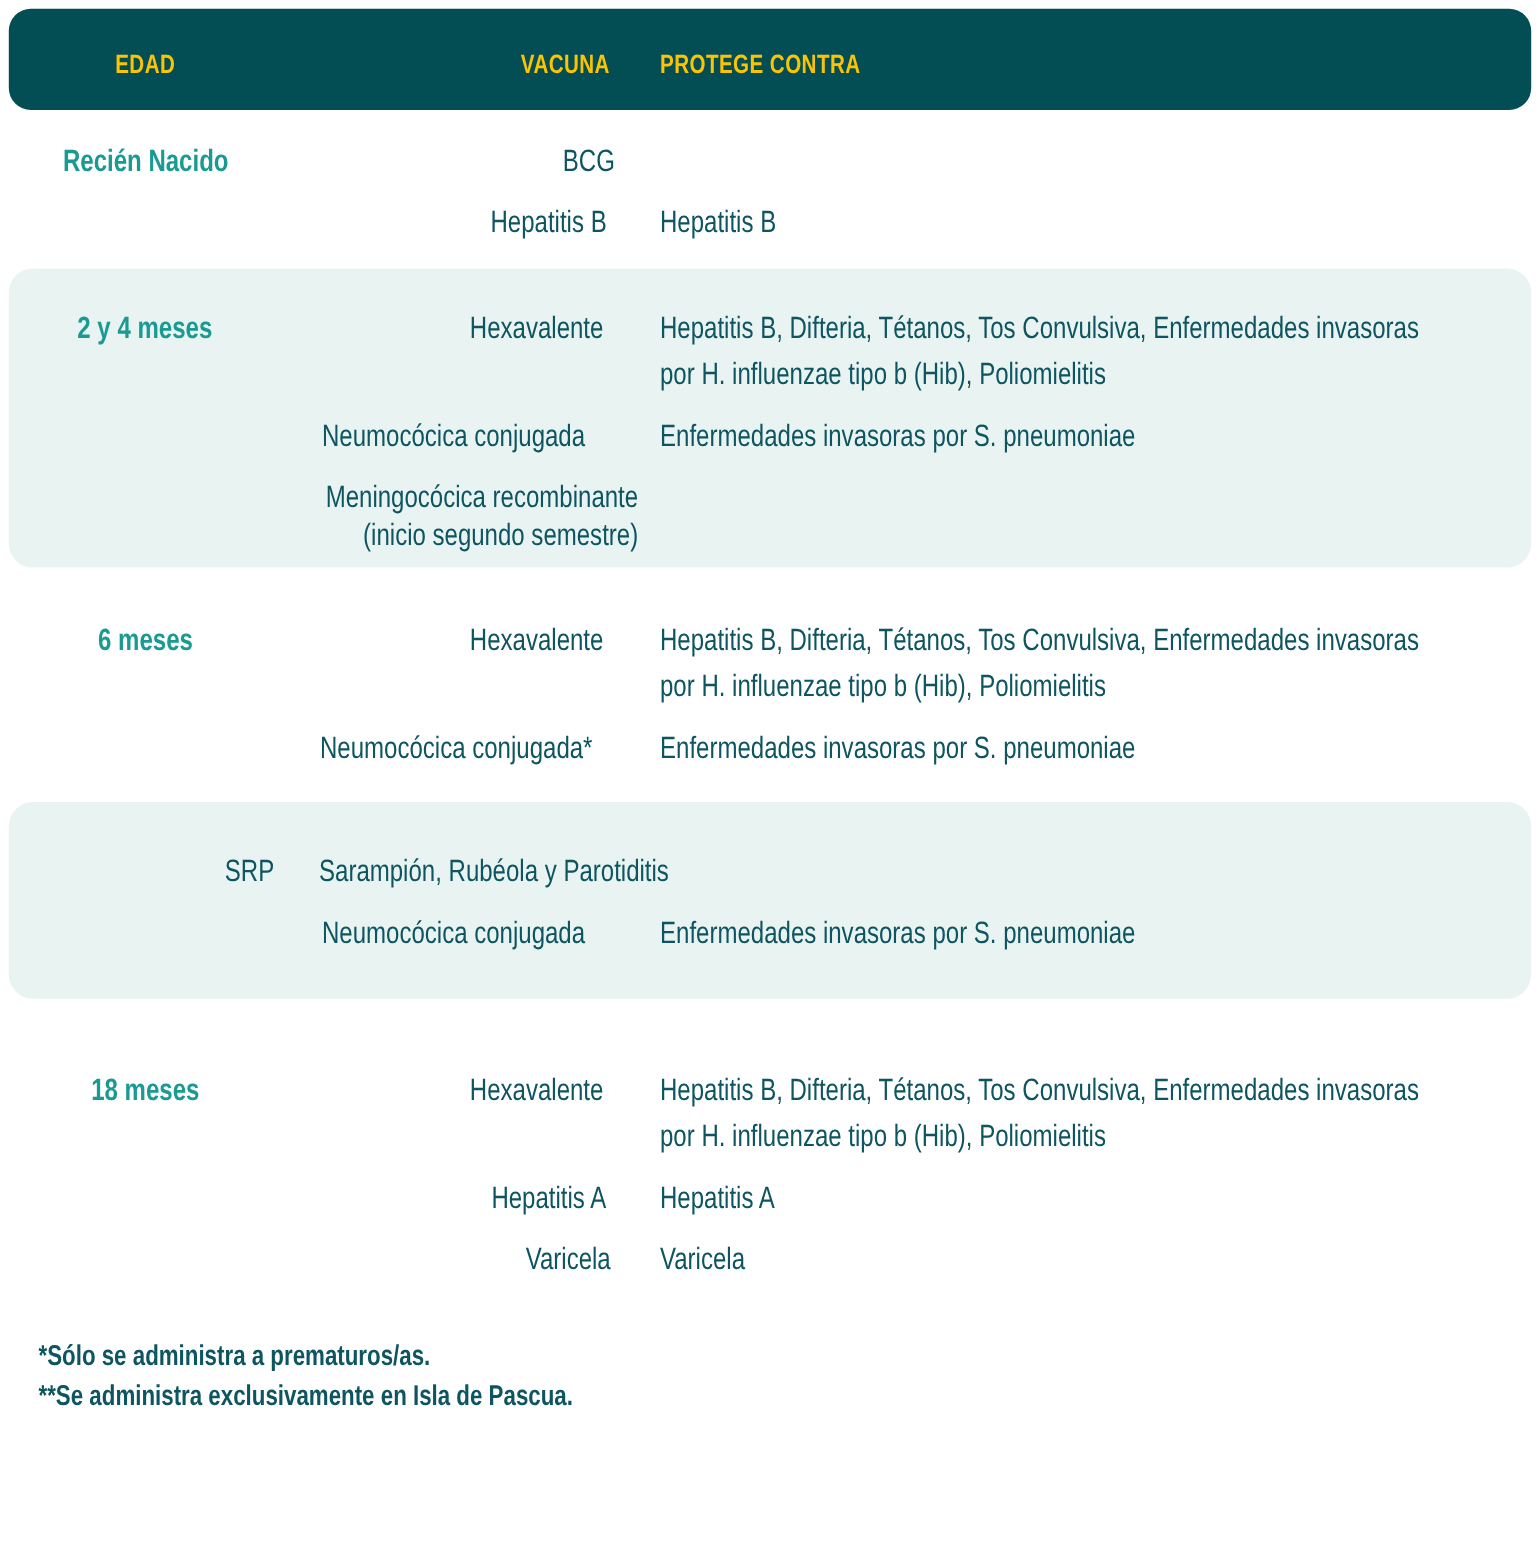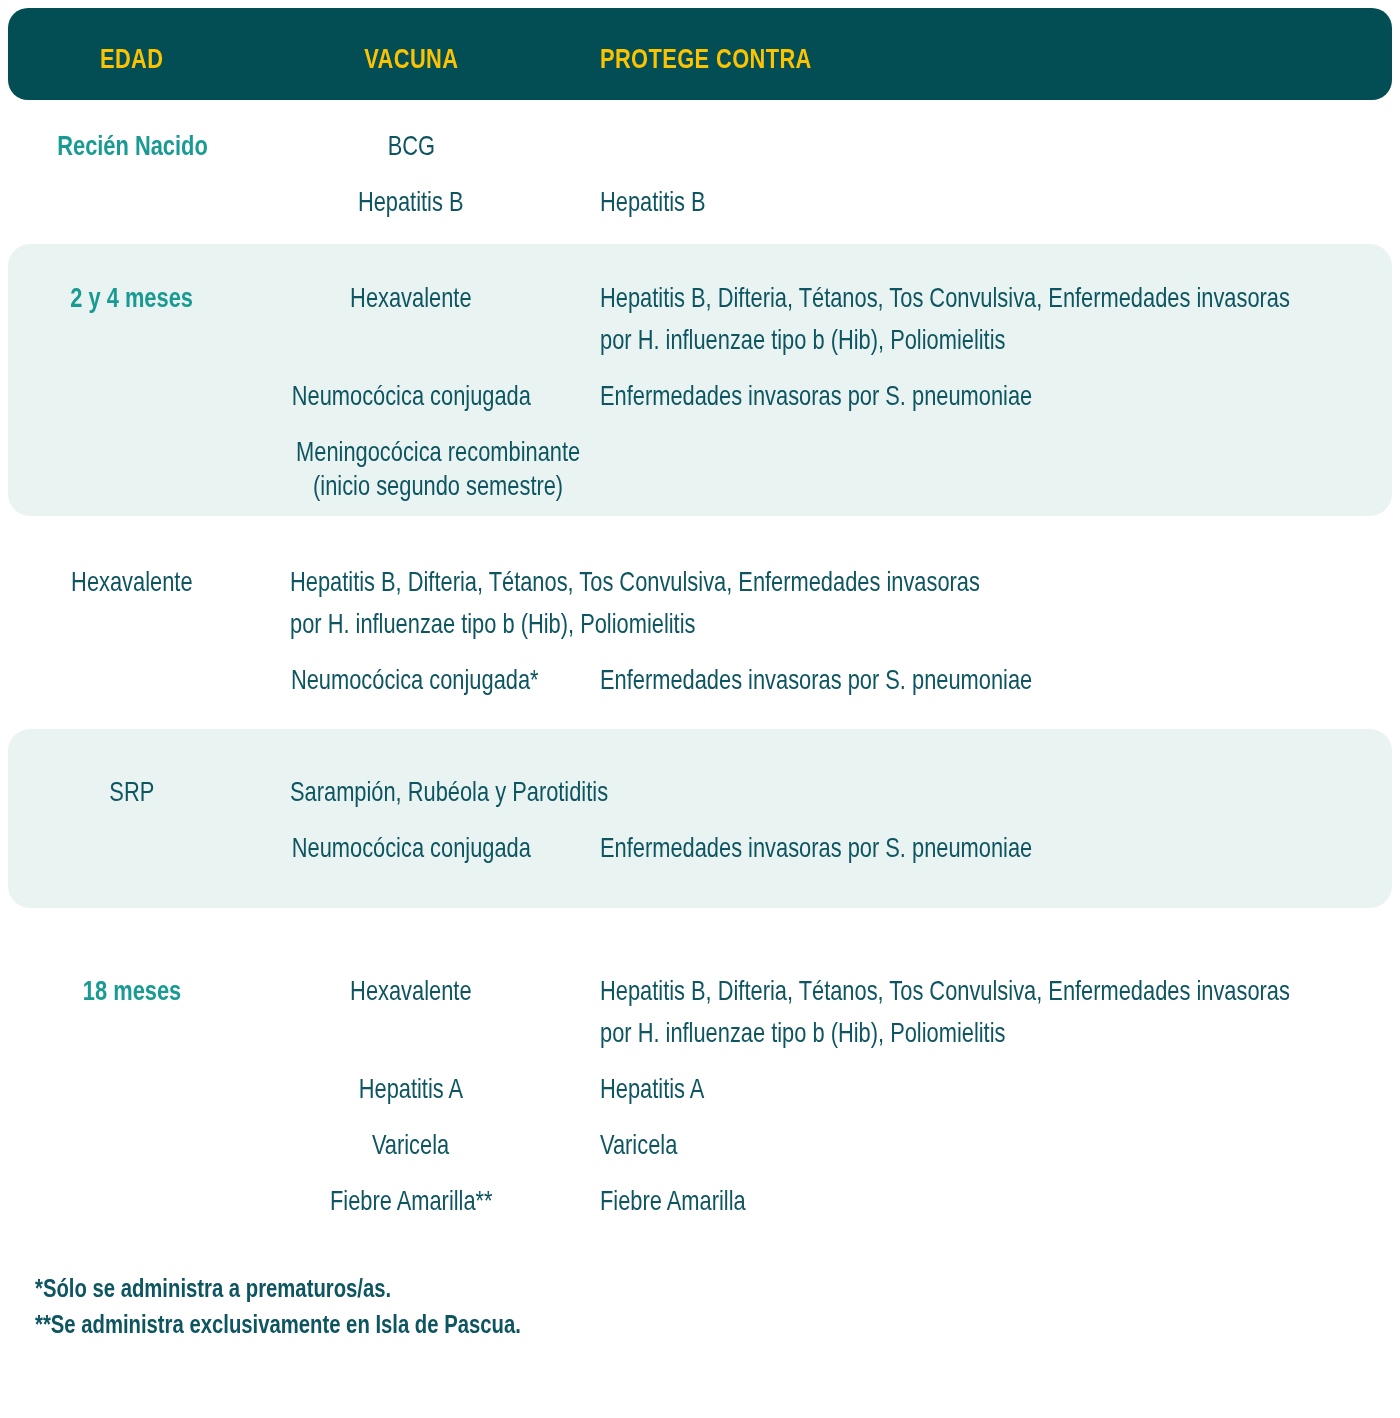--- a/index.html
+++ b/index.html
@@ -13,40 +13,40 @@
   *{box-sizing:border-box;}
   html,body{margin:0;padding:0;}
   body{
     width:1400px;height:1418px;overflow:hidden;
     background:var(--page-bg);
     color:var(--body-text);
     font-family:"Liberation Sans","DejaVu Sans",sans-serif;
   }
   .grid{display:grid;grid-template-columns:248px 310px 1fr;}
   .col-age{text-align:center;font-weight:bold;}
-  .col-vac{text-align:center;}
+  .col-vac{text-align:right;}
   .col-pro{text-align:left;padding-left:34px;}
   
   .cond{
     display:inline-block;
     transform:scaleX(0.78);
     transform-origin:50% 0;
     white-space:pre;
   }
   .col-pro .cond, .footnotes .cond{transform-origin:0 0;}
   
   .header-bar{
     margin:8px 8px 0;
     height:92px;
     background:var(--header-bg);
     border-radius:20px;
     align-items:center;
   }
   .header-bar .h{
-    font-size:28px;font-weight:bold;letter-spacing:.5px;
+    font-size:24px;font-weight:bold;letter-spacing:.5px;
     color:var(--header-text);
     padding-top:10px;
   }
   
   section{margin:0 8px;}
   section.card{background:var(--card-bg);border-radius:22px;}
   .sec-0{padding:18px 0 0;}
   .sec-1{margin-top:14px;padding:26px 0 2px;}
   .sec-2{padding:38px 0 0;}
   .sec-3{margin-top:21px;padding:35px 0 32px;}
@@ -101,20 +101,21 @@
     <div class="cell protects col-pro"><span class="cond">Enfermedades invasoras por S. pneumoniae</span></div>
   </div>
         <div class="row grid">
     <div class="cell age col-age"><span class="cond"></span></div>
     <div class="cell vaccine col-vac"><span class="cond">Meningocócica recombinante
 (inicio segundo semestre)</span></div>
   </div>
       </section>
       <section class="sec-2">
         <div class="row grid">
+    <div class="cell age col-age"><span class="cond">6 meses</span></div>
     <div class="cell vaccine col-vac"><span class="cond">Hexavalente</span></div>
     <div class="cell protects col-pro"><span class="cond">Hepatitis B, Difteria, Tétanos, Tos Convulsiva, Enfermedades invasoras
 por H. influenzae tipo b (Hib), Poliomielitis</span></div>
   </div>
         <div class="row grid">
     <div class="cell age col-age"><span class="cond"></span></div>
     <div class="cell vaccine col-vac"><span class="cond">Neumocócica conjugada*</span></div>
     <div class="cell protects col-pro"><span class="cond">Enfermedades invasoras por S. pneumoniae</span></div>
   </div>
       </section>
@@ -139,25 +140,20 @@
         <div class="row grid">
     <div class="cell age col-age"><span class="cond"></span></div>
     <div class="cell vaccine col-vac"><span class="cond">Hepatitis A</span></div>
     <div class="cell protects col-pro"><span class="cond">Hepatitis A</span></div>
   </div>
         <div class="row grid">
     <div class="cell age col-age"><span class="cond"></span></div>
     <div class="cell vaccine col-vac"><span class="cond">Varicela</span></div>
     <div class="cell protects col-pro"><span class="cond">Varicela</span></div>
   </div>
-        <div class="row grid">
-    <div class="cell age col-age"><span class="cond"></span></div>
-    <div class="cell vaccine col-vac"><span class="cond">Fiebre Amarilla**</span></div>
-    <div class="cell protects col-pro"><span class="cond">Fiebre Amarilla</span></div>
-  </div>
       </section>
     </div>
 
   <div class="footnotes">
     <p><span class="cond">*Sólo se administra a prematuros/as.</span></p>
     <p><span class="cond">**Se administra exclusivamente en Isla de Pascua.</span></p>
   </div>
 
 </div>
 

